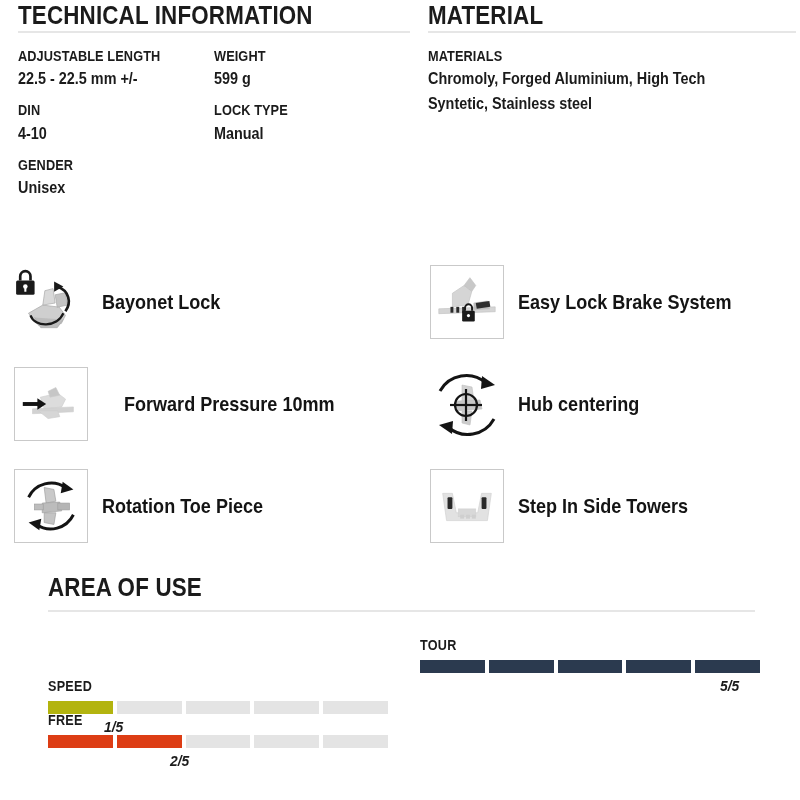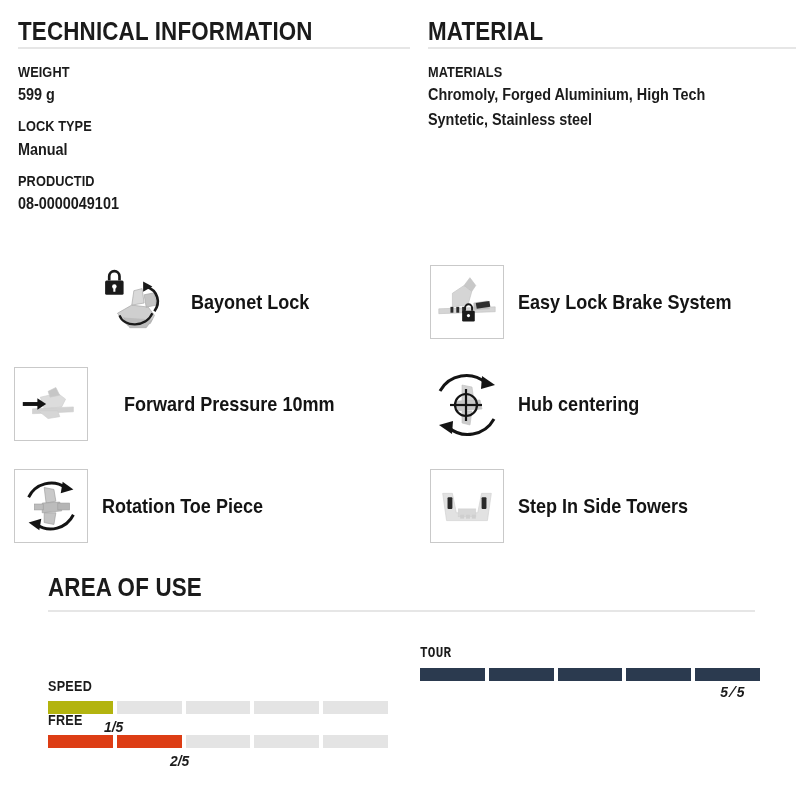--- a/index.html
+++ b/index.html
@@ -19,21 +19,21 @@
     font-size:26px;
     letter-spacing:0.2px;
     color:#1b1b1b;
     transform:scaleX(0.86);
     transform-origin:left center;
     white-space:nowrap;
   }
   .rule { height:2px; background:#e6e6e6; }
 
   
-  .info-band { position:absolute; left:0; top:16px; width:796px; }
+  .info-band { position:absolute; left:0; top:0; width:796px; }
   .band-cols { display:flex; }
   .band-col-left  { width:412px; padding-left:18px; }
   .band-col-right { width:388px; padding-left:18px; }
 
   .spec-cols { display:flex; margin-top:12px; }
   .spec-col { width:50%; }
   .spec-col.full { width:100%; }
 
   .spec-label {
     font-size:14.5px; font-weight:bold; color:#1b1b1b;
@@ -96,33 +96,43 @@
 <div class="page">
 
   <div class="info-band">
     <div class="band-cols">
 
       <div class="band-col-left">
         <div class="sec-title">TECHNICAL INFORMATION</div>
         <div class="rule"></div>
 
         <div class="spec-cols">
+          <div class="spec-col">
+            <div>
+              <div class="spec-label">ADJUSTABLE LENGTH</div>
+              <div class="spec-value">22.5 - 22.5 mm +/-</div>
+            </div>
+            <div>
+              <div class="spec-label">DIN</div>
+              <div class="spec-value">4-10</div>
+            </div>
+            <div>
+              <div class="spec-label">GENDER</div>
+              <div class="spec-value">Unisex</div>
+            </div>
+          </div>
 
           <div class="spec-col">
             <div>
               <div class="spec-label">WEIGHT</div>
               <div class="spec-value">599 g</div>
             </div>
             <div>
               <div class="spec-label">LOCK TYPE</div>
               <div class="spec-value">Manual</div>
-            </div>
-            <div>
-              <div class="spec-label">PRODUCTID</div>
-              <div class="spec-value">08-0000049101</div>
             </div>
           </div>
         </div>
       </div>
 
       <div class="band-col-right">
         <div class="sec-title">MATERIAL</div>
         <div class="rule"></div>
 
         <div class="spec-cols">
@@ -135,21 +145,21 @@
         </div>
       </div>
 
     </div>
   </div>
 
   <div class="features">
 
     <div class="feat-col left">
 
-      <div class="feat-row" style="height:100px;justify-content:center;">
+      <div class="feat-row" style="height:100px;">
         <div class="feat-icon">
           <svg viewBox="0 0 74 74" width="88" height="88" style="margin-left:-2px;">
             <g fill="#cfcfcf" stroke="#aaa" stroke-width="0.7">
               <path d="M16 48 L30 40 L46 42 L52 50 L48 58 L26 60 Z"></path>
               <path d="M30 40 L32 26 L40 24 L42 38 Z" fill="#d9d9d9"></path>
               <path d="M42 30 L52 28 L54 40 L44 42 Z" fill="#c4c4c4"></path>
               <path d="M22 52 L28 62 L44 62 L50 54" fill="#bdbdbd"></path>
             </g>
             <path d="M18 50 C22 62 44 62 50 48" fill="none" stroke="#1a1a1a" stroke-width="2.2"></path>
             <path d="M44 22 C56 26 58 38 52 46" fill="none" stroke="#1a1a1a" stroke-width="2.6"></path>
@@ -286,21 +296,21 @@
         <div class="bar-track">
           <div class="seg" style="background:#b3b40f"></div>
           <div class="seg"></div>
           <div class="seg"></div>
           <div class="seg"></div>
           <div class="seg"></div>
         </div>
         <div class="bar-frac" style="margin-left:56px;">1/5</div>
       </div>
 
-      <div class="bar-group" style="left:420px; top:11px;font-family:Liberation Mono, monospace;">
+      <div class="bar-group" style="left:420px; top:3px;">
         <div class="bar-title">TOUR</div>
         <div class="bar-track">
           <div class="seg" style="background:#2b3a4f"></div>
           <div class="seg" style="background:#2b3a4f"></div>
           <div class="seg" style="background:#2b3a4f"></div>
           <div class="seg" style="background:#2b3a4f"></div>
           <div class="seg" style="background:#2b3a4f"></div>
         </div>
         <div class="bar-frac" style="margin-left:300px;">5/5</div>
       </div>

